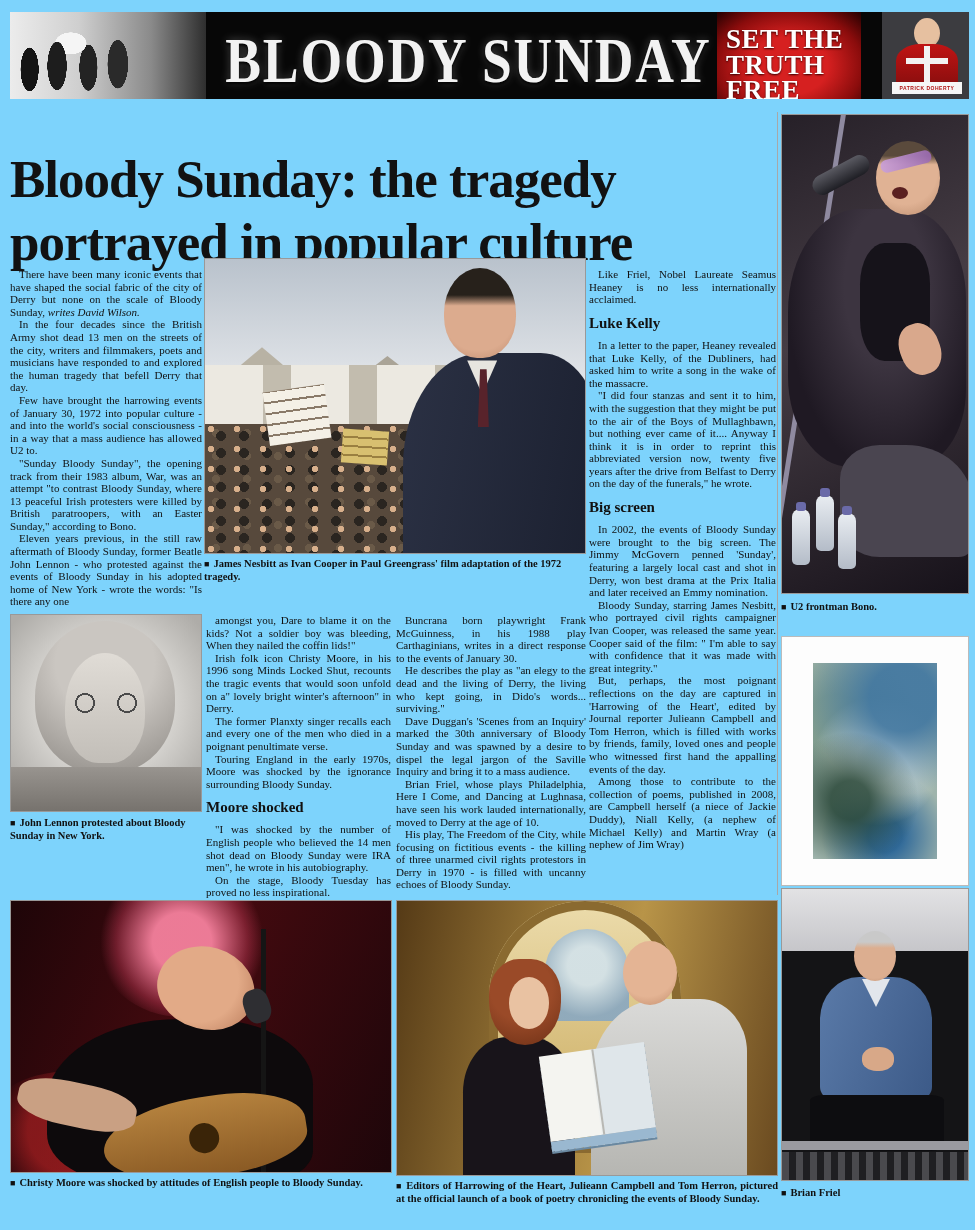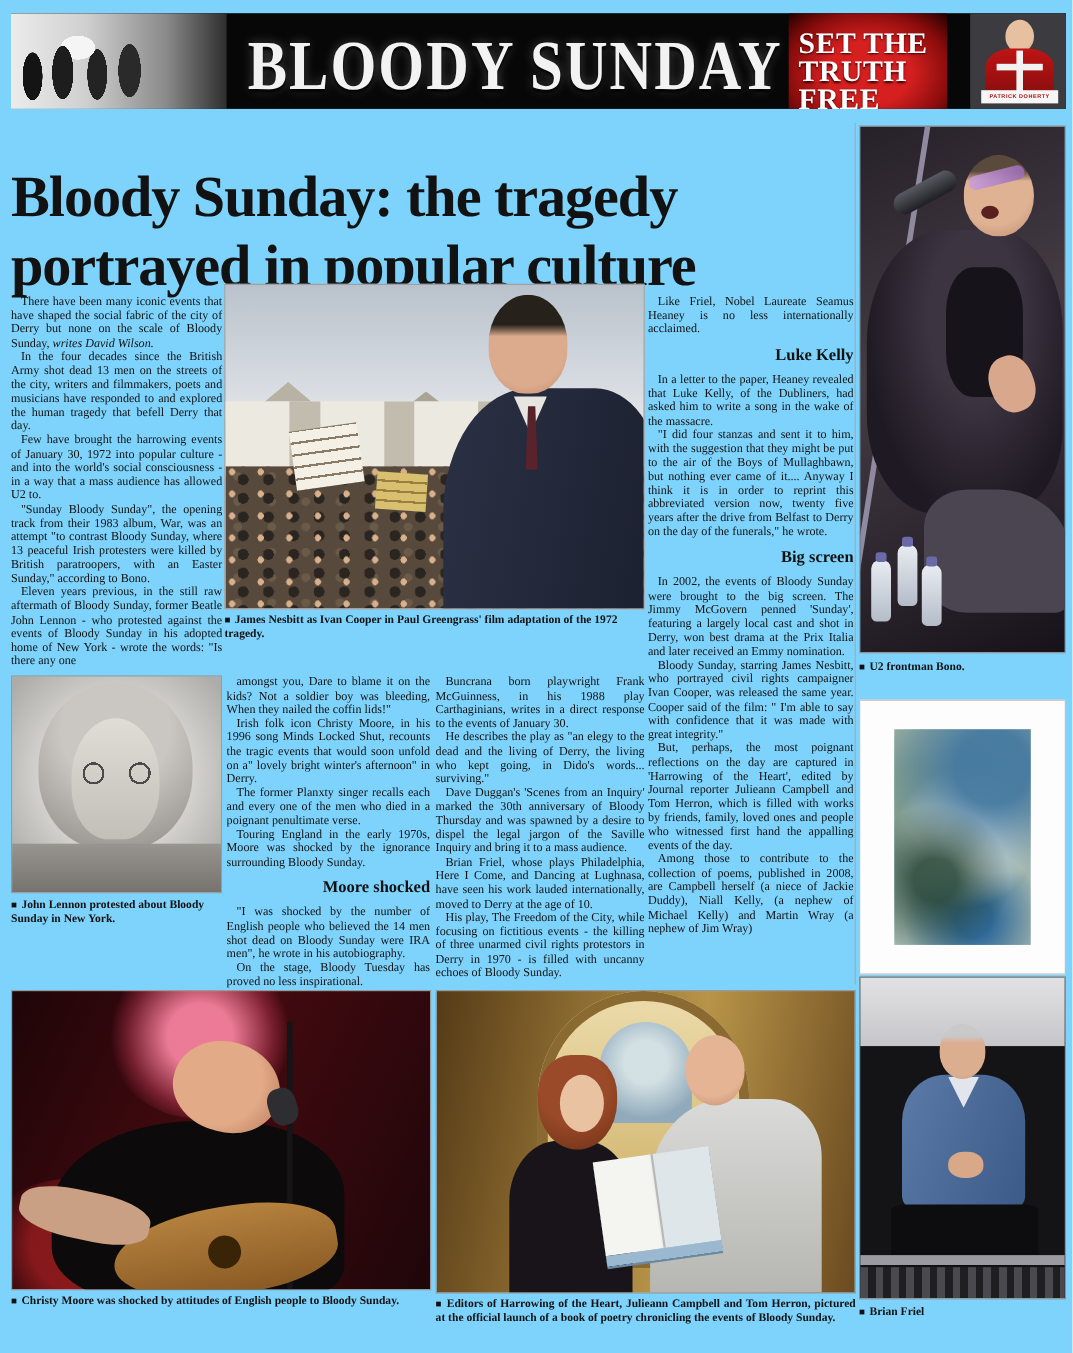--- a/index.html
+++ b/index.html
@@ -37,21 +37,21 @@
   .headline{position:absolute;left:10px;top:112px;width:766px;font-weight:bold;font-size:53px;
     line-height:1.2;letter-spacing:-1px;color:#121212;}
   .vrule{position:absolute;left:777px;top:112px;width:1px;height:783px;background:#a8a8a8;}
   
   .col{position:absolute;top:268px;overflow:hidden;font-size:11px;line-height:1.145;text-align:justify;}
   .col p{margin:0;text-indent:9px;}
   .col1{left:10px;width:192px;height:645px;}
   .col2{left:206px;width:185px;height:648px;padding-top:346px;box-sizing:border-box;}
   .col3{left:396px;width:190px;height:648px;padding-top:346px;box-sizing:border-box;}
   .col4{left:589px;width:187px;height:645px;}
-  .subhead{font-weight:bold;font-size:15px;text-align:right;text-indent:0 !important;
+  .subhead{font-weight:bold;font-size:15px;text-align:left;text-indent:0 !important;
     margin:9px 0 7px !important;font-family:"Liberation Serif",serif;}
   .caption{font-family:Liberation Serif, serif;font-weight:bold;font-size:10.5px;
     line-height:1.25;color:#111;text-align:left;}
   .caption .sq{font-size:9px;margin-right:4px;}
   
   .photo{position:absolute;overflow:hidden;border:1px solid #999;background:#777;}
   .photo div{position:absolute;}
   
   .bono{left:781px;top:114px;width:186px;height:478px;
     background:linear-gradient(155deg,#262028 0%,#453c44 42%,#17121a 100%);}
@@ -270,21 +270,21 @@
     <p>The former Planxty singer recalls each and every one of the men who died in a poignant penultimate verse.</p>
     <p>Touring England in the early 1970s, Moore was shocked by the ignorance surrounding Bloody Sunday.</p>
     <p class="subhead">Moore shocked</p>
     <p>"I was shocked by the number of English people who believed the 14 men shot dead on Bloody Sunday were IRA men", he wrote in his autobiography.</p>
     <p>On the stage, Bloody Tuesday has proved no less inspirational.</p>
   </div>
 
   <div class="col col3">
     <p>Buncrana born playwright Frank McGuinness, in his 1988 play Carthaginians, writes in a direct response to the events of January 30.</p>
     <p>He describes the play as "an elegy to the dead and the living of Derry, the living who kept going, in Dido's words... surviving."</p>
-    <p>Dave Duggan's 'Scenes from an Inquiry' marked the 30th anniversary of Bloody Thursday and was spawned by a desire to dispel the legal jargon of the Saville Inquiry and bring it to a mass audience.</p>
+    <p>Dave Duggan's 'Scenes from an Inquiry' marked the 30th anniversary of Bloody Sunday and was spawned by a desire to dispel the legal jargon of the Saville Inquiry and bring it to a mass audience.</p>
     <p>Brian Friel, whose plays Philadelphia, Here I Come, and Dancing at Lughnasa, have seen his work lauded internationally, moved to Derry at the age of 10.</p>
     <p>His play, The Freedom of the City, while focusing on fictitious events - the killing of three unarmed civil rights protestors in Derry in 1970 - is filled with uncanny echoes of Bloody Sunday.</p>
   </div>
 
   <div class="col col4">
     <p>Like Friel, Nobel Laureate Seamus Heaney is no less internationally acclaimed.</p>
     <p class="subhead">Luke Kelly</p>
     <p>In a letter to the paper, Heaney revealed that Luke Kelly, of the Dubliners, had asked him to write a song in the wake of the massacre.</p>
     <p>"I did four stanzas and sent it to him, with the suggestion that they might be put to the air of the Boys of Mullaghbawn, but nothing ever came of it.... Anyway I think it is in order to reprint this abbreviated version now, twenty five years after the drive from Belfast to Derry on the day of the funerals," he wrote.</p>
     <p class="subhead">Big screen</p>

